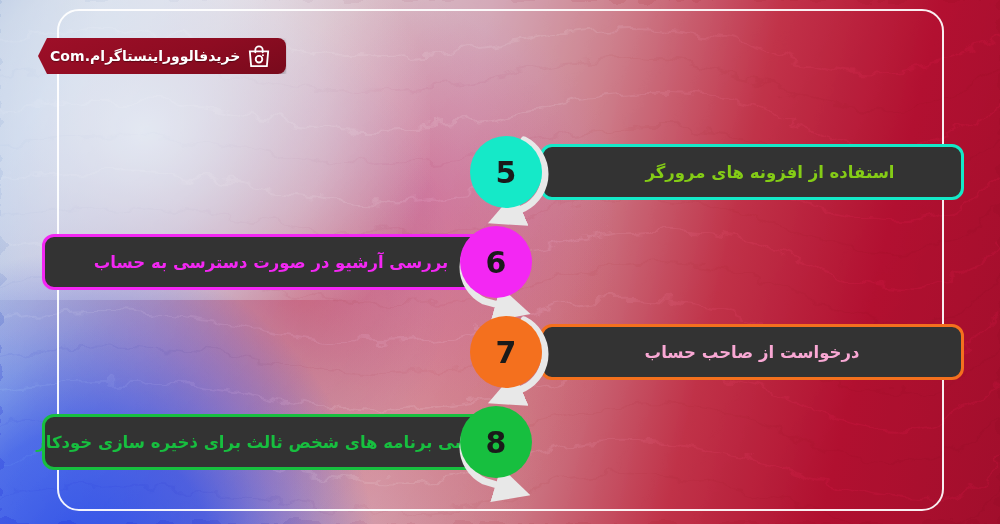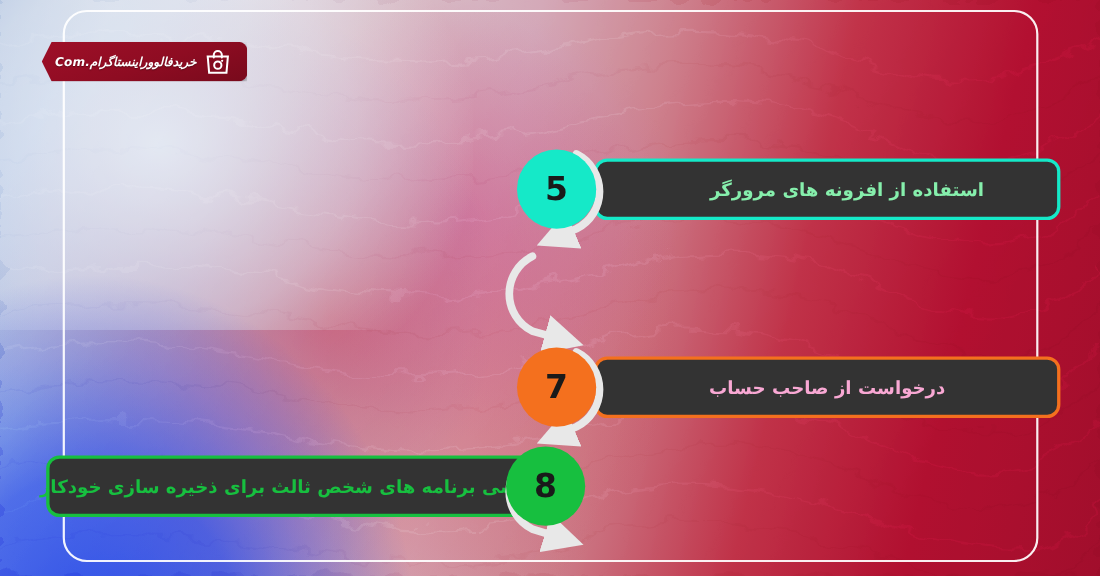--- a/index.html
+++ b/index.html
@@ -58,22 +58,22 @@
   #brand {
     position:absolute; left:38px; top:14px;
     height:36px; display:flex; align-items:center; gap:8px;
     padding:0 16px 0 12px;
     background:linear-gradient(160deg,#b5112f 0%,#8e0c22 55%,#780a1c 100%);
     border-radius:8px;
     clip-path:polygon(9px 0, 100% 0, 100% 100%, 9px 100%, 0 50%);
     box-shadow:0 2px 5px rgba(0,0,0,0.35);
   }
   #brandText {
-    color:#ffffff; font-size:11px; font-weight:bold; letter-spacing:.1px;
-    text-shadow:0 1px 1px rgba(0,0,0,.35); white-space:nowrap; direction:rtl;font-style:italic;
+    color:#ffffff; font-size:14px; font-weight:bold; letter-spacing:.1px;
+    text-shadow:0 1px 1px rgba(0,0,0,.35); white-space:nowrap; direction:rtl;
   }
   #brandIcon { width:22px; height:24px; flex:0 0 auto; }
 
   #title {
     position:absolute; right:36px; top:0; width:720px;
     text-align:right; direction:rtl; white-space:nowrap;
     font-size:31px; font-weight:bold; line-height:62px;
     color:#14309c;
     -webkit-text-stroke:5.5px #ffffff;
     paint-order:stroke fill;
@@ -190,27 +190,35 @@
       <path d="M484 233 A38 38 0 0 0 484 301 L520 311" marker-end="url(#ah)"></path>
 
       <path d="M524 320 A38 38 0 0 1 524 388 L498 399" marker-end="url(#ah)"></path>
 
       <path d="M484 413 A38 38 0 0 0 484 481 L520 492" marker-end="url(#ah)"></path>
     </g>
   </svg>
 
   <div class="row r5 right">
     <div class="bar" style="border: 3px solid rgb(21, 233, 200); background: rgb(51, 51, 51);">
-      <span class="bar-label" style="color: #86efac; padding-left: 36px;">استفاده از افزونه های مرورگر</span>
+      <span class="bar-label" style="color: #84cc16; padding-left: 36px;">استفاده از افزونه های مرورگر</span>
     </div>
     <div class="circle" style="background: rgb(21, 233, 200);">
       <span>5</span>
     </div>
   </div>
 
+  <div class="row r6 left">
+    <div class="bar" style="border: 3px solid rgb(243, 39, 243); background: rgb(51, 51, 51);">
+      <span class="bar-label" style="color: rgb(243, 39, 243);">بررسی آرشیو در صورت دسترسی به حساب</span>
+    </div>
+    <div class="circle" style="background: rgb(243, 39, 243);">
+      <span>6</span>
+    </div>
+  </div>
 
   <div class="row r7 right">
     <div class="bar" style="border: 3px solid rgb(244, 112, 30); background: rgb(51, 51, 51);">
       <span class="bar-label" style="color: #f9a8d4;">درخواست از صاحب حساب</span>
     </div>
     <div class="circle" style="background: rgb(244, 112, 30);">
       <span>7</span>
     </div>
   </div>
 

